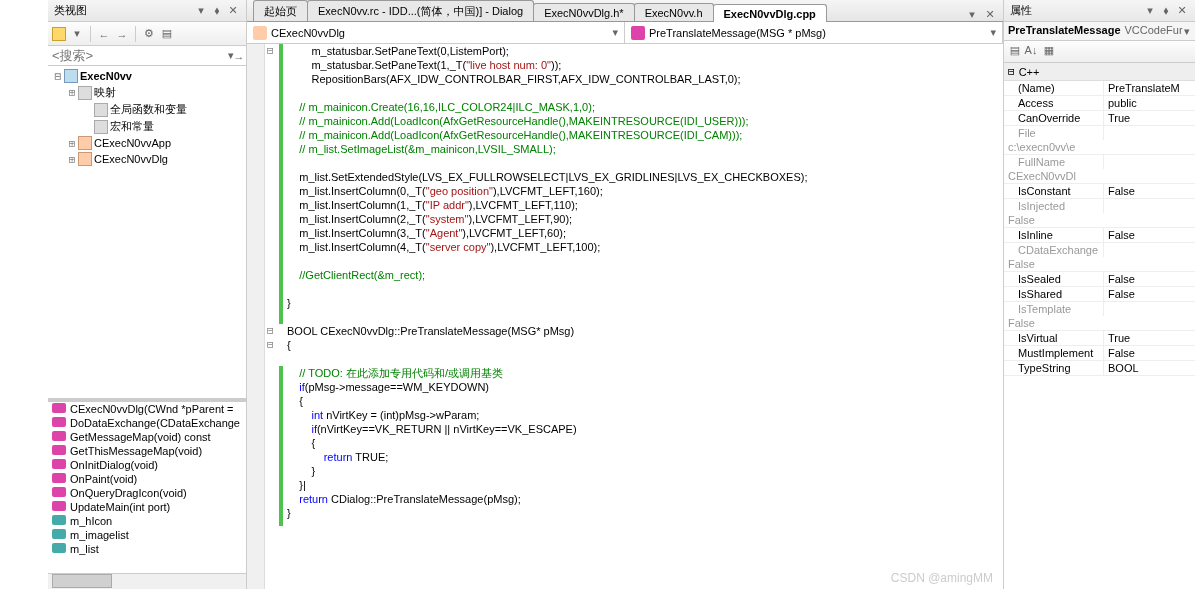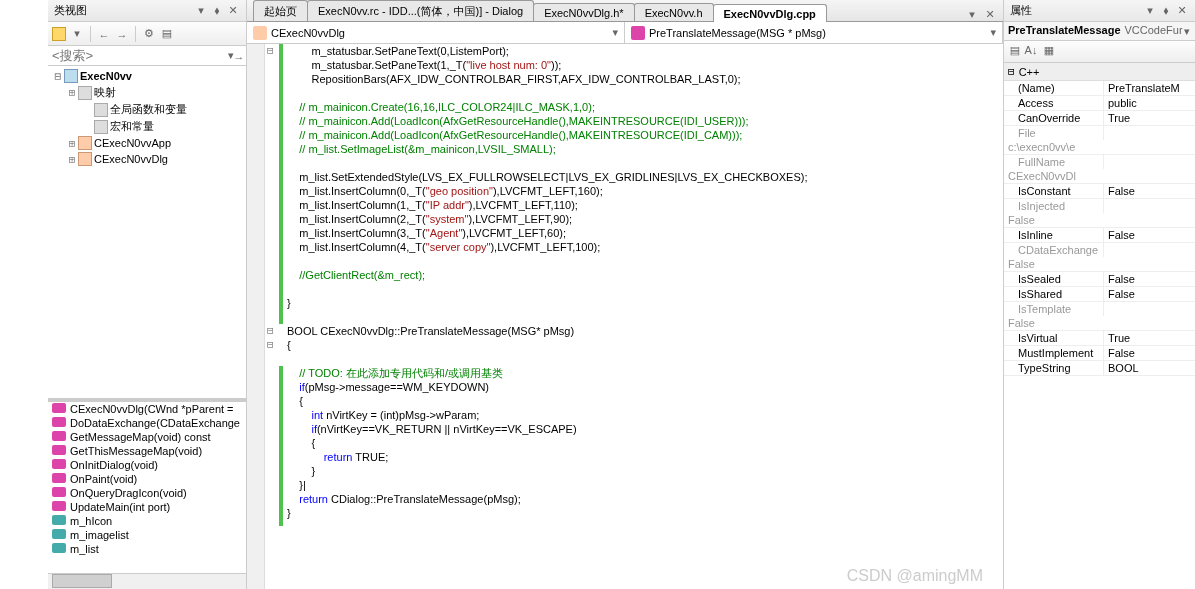--- a/index.html
+++ b/index.html
@@ -50,21 +50,21 @@
 .prop-header { display: flex; align-items: flex-start; padding: 2px 4px; border-bottom: 1px solid #ccc; background: #f5f5f5; }
 .prop-header .pname { font-weight: bold; }
 .prop-header .ptype { color: #666; margin-left: 4px; }
 .prop-toolbar { display: flex; padding: 2px 4px; border-bottom: 1px solid #ccc; background: linear-gradient(#fdfdfd,#eee); gap: 2px; height: 22px; }
 .prop-grid { flex: 1; overflow: auto; }
 .prop-cat { background: #eee; padding: 2px 4px; border-bottom: 1px solid #ddd; display: flex; align-items: center; }
 .prop-row { display: flex; border-bottom: 1px solid #eee; }
 .prop-row .pn { width: 100px; padding: 1px 4px 1px 14px; border-right: 1px solid #eee; }
 .prop-row .pv { flex: 1; padding: 1px 4px; }
 .prop-row.disabled { color: #999; flex-direction: column; }
-.watermark { position: absolute; bottom: 4px; right: 20px; color: #ccc; font-size: 16px; pointer-events: none; }
+.watermark { position: absolute; bottom: 4px; right: 10px; color: #ccc; font-size: 12px; pointer-events: none; }
 .ic-folder { background: #ffd76a; border: 1px solid #c9a227; }
 .ic-class { background: #fca; border: 1px solid #c97; }
 .ic-proj { background: #bde; border: 1px solid #79b; }
 .ic-group { background: #ddd; border: 1px solid #aaa; }
 </style>
 </head>
 <body>
 
 <div class="left-panel">
   <div class="panel-header">

